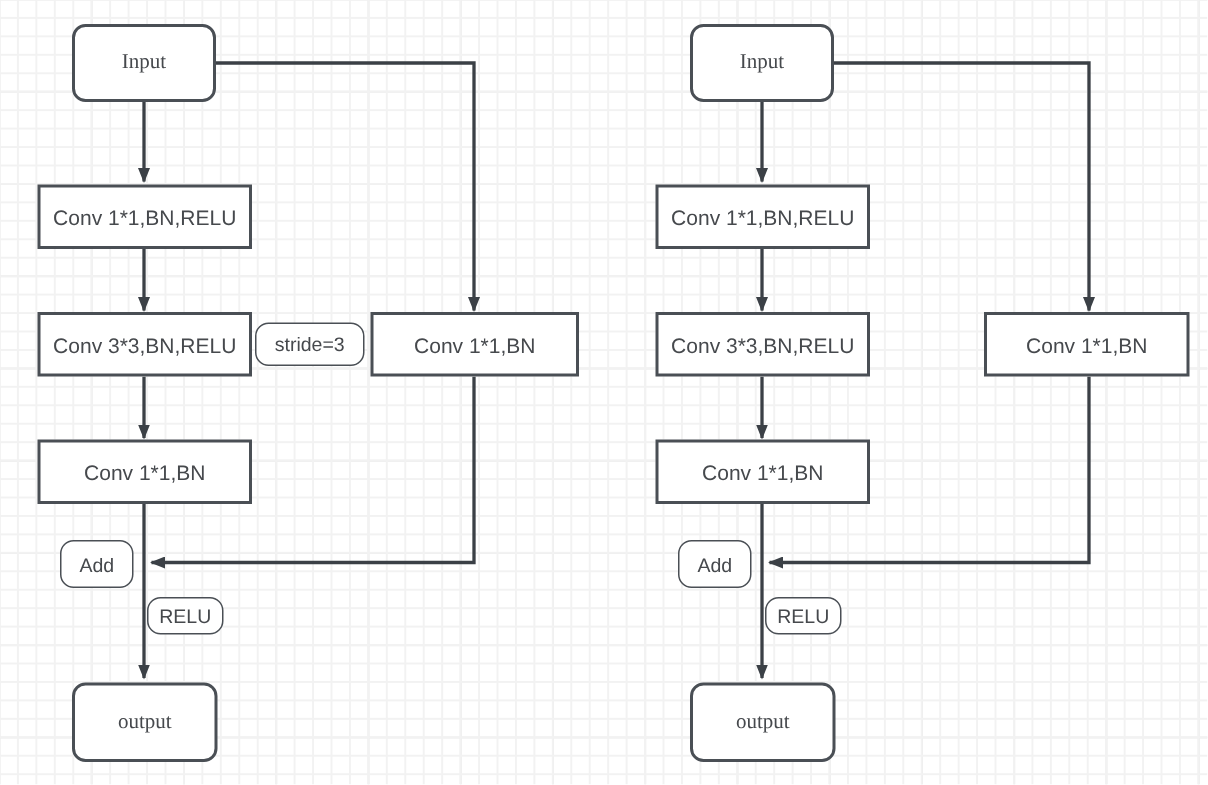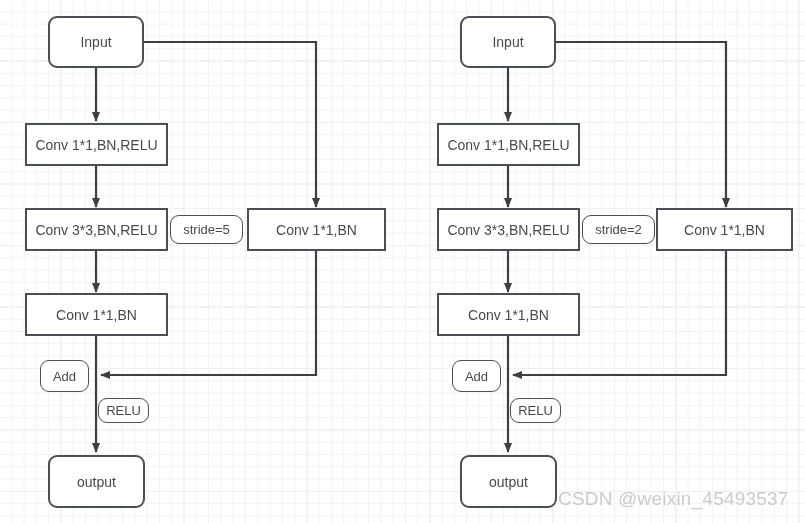--- a/index.html
+++ b/index.html
@@ -46,21 +46,21 @@
     align-items: center;
     justify-content: center;
     color: #46494d;
     font-family: "Liberation Sans", sans-serif;
     white-space: nowrap;
   }
   .node.sharp { border-radius: 0; }
   .node.round { border-radius: 9px; }
   .node.thin  { border-width: 1.5px; }
 
-  .lbl-big   { font-size: 14px; }
+  .lbl-big   { font-size: 14px; font-family: Liberation Serif, serif; }
   .lbl-med   { font-size: 14px; }
   .lbl-small { font-size: 13px; }
 
   .watermark {
     position: absolute;
     left: 558px;
     top: 488px;
     font-family: "Liberation Sans", sans-serif;
     font-size: 19px;
     color: #c9cbcd;
@@ -113,21 +113,21 @@
 
   <div class="node sharp lbl-med" style="left:25px; top:208px; width:143px; height:43px;">
     <span>Conv 3*3,BN,RELU</span>
   </div>
 
   <div class="node sharp lbl-med" style="left:25px; top:293px; width:143px; height:43px;">
     <span>Conv 1*1,BN</span>
   </div>
 
   <div class="node round thin lbl-small" style="left:170px; top:215px; width:73px; height:29px;">
-    <span>stride=5</span>
+    <span>stride=3</span>
   </div>
 
   <div class="node sharp lbl-med" style="left:247px; top:208px; width:139px; height:43px;">
     <span>Conv 1*1,BN</span>
   </div>
 
   <div class="node round thin lbl-small" style="left:40px; top:360px; width:49px; height:32px;">
     <span>Add</span>
   </div>
 
@@ -148,35 +148,31 @@
   </div>
 
   <div class="node sharp lbl-med" style="left:437px; top:208px; width:143px; height:43px;">
     <span>Conv 3*3,BN,RELU</span>
   </div>
 
   <div class="node sharp lbl-med" style="left:437px; top:293px; width:143px; height:43px;">
     <span>Conv 1*1,BN</span>
   </div>
 
-  <div class="node round thin lbl-small" style="left:582px; top:215px; width:73px; height:29px;">
-    <span>stride=2</span>
-  </div>
 
   <div class="node sharp lbl-med" style="left:656px; top:208px; width:137px; height:43px;">
     <span>Conv 1*1,BN</span>
   </div>
 
   <div class="node round thin lbl-small" style="left:452px; top:360px; width:49px; height:32px;">
     <span>Add</span>
   </div>
 
   <div class="node round thin lbl-small" style="left:510px; top:398px; width:51px; height:25px;">
     <span>RELU</span>
   </div>
 
   <div class="node round lbl-big" style="left:460px; top:455px; width:97px; height:53px;">
     <span>output</span>
   </div>
 
-  <div class="watermark">CSDN @weixin_45493537</div>
 
 </div>
 
 </body></html>

